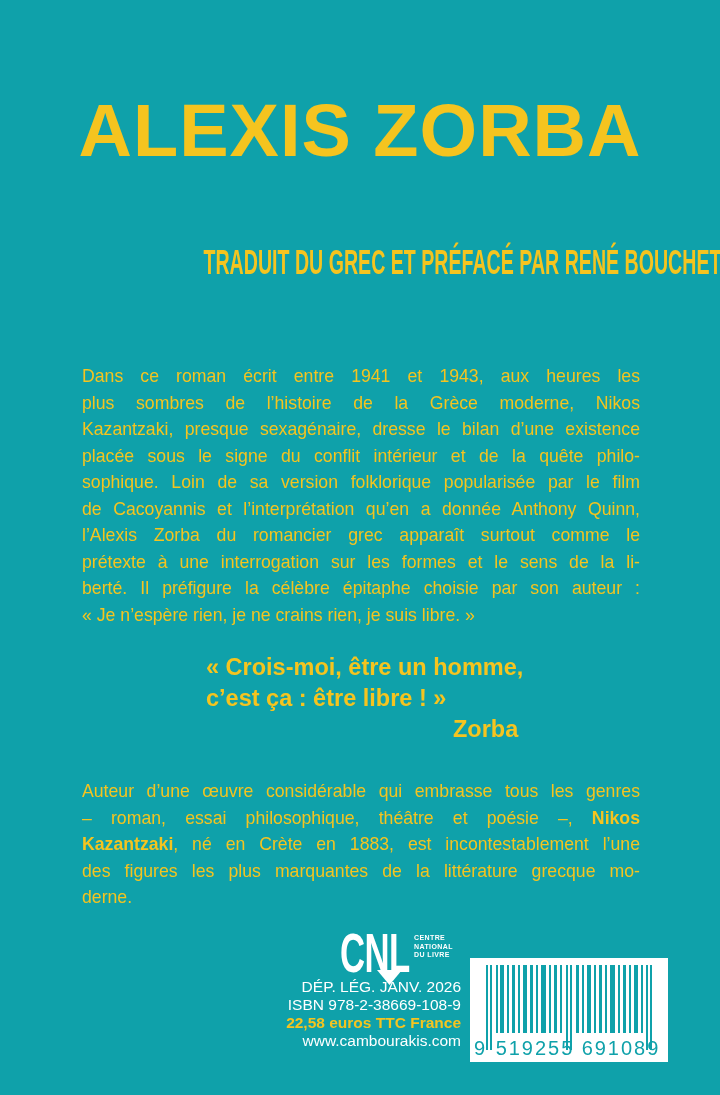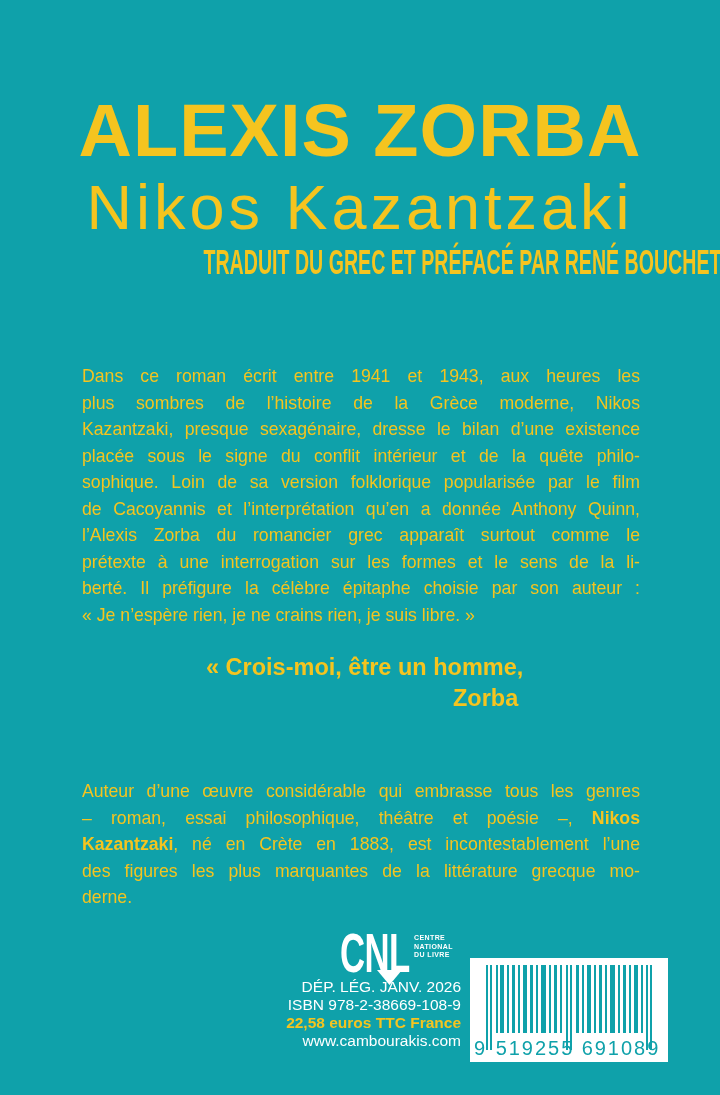--- a/index.html
+++ b/index.html
@@ -95,42 +95,40 @@
   .bc-digits .dg { flex: 1; text-align: center; letter-spacing: 2px; }
 </style>
 </head>
 <body>
 
 <div class="page">
 
   <div class="abs h-center title" style="top:94px">
     <span>ALEXIS ZORBA</span>
   </div>
-  <div class="abs h-center author" style="top:176px">
-    <span>Nikos Kazantzaki</span>
-  </div>
   <div class="abs h-center credit" style="top:244px">
     <span>TRADUIT DU GREC ET PRÉFACÉ PAR RENÉ BOUCHET</span>
   </div>
 
   <div class="abs para" style="left:82px; top:363px">
     <div class="jl">Dans ce roman écrit entre 1941 et 1943, aux heures les</div>
     <div class="jl">plus sombres de l’histoire de la Grèce moderne, Nikos</div>
     <div class="jl">Kazantzaki, presque sexagénaire, dresse le bilan d’une existence</div>
     <div class="jl">placée sous le signe du conflit intérieur et de la quête philo-</div>
     <div class="jl">sophique. Loin de sa version folklorique popularisée par le film</div>
     <div class="jl">de Cacoyannis et l’interprétation qu’en a donnée Anthony Quinn,</div>
     <div class="jl">l’Alexis Zorba du romancier grec apparaît surtout comme le</div>
     <div class="jl">prétexte à une interrogation sur les formes et le sens de la li-</div>
     <div class="jl">berté. Il préfigure la célèbre épitaphe choisie par son auteur :</div>
     <div class="ll">« Je n’espère rien, je ne crains rien, je suis libre. »</div>
   </div>
 
   <div class="abs quote" style="left:206px; top:652px">
     <div>« Crois-moi, être un homme,</div>
+    <div>c’est ça : être libre ! »</div>
     <div class="attr">Zorba</div>
   </div>
 
   <div class="abs para" style="left:82px; top:778px">
     <div class="jl">Auteur d’une œuvre considérable qui embrasse tous les genres</div>
     <div class="jl"><span>– roman, essai philosophique, théâtre et poésie –, </span><b>Nikos</b></div>
     <div class="jl"><b>Kazantzaki</b><span>, né en Crète en 1883, est incontestablement l’une</span></div>
     <div class="jl">des figures les plus marquantes de la littérature grecque mo-</div>
     <div class="ll">derne.</div>
   </div>

